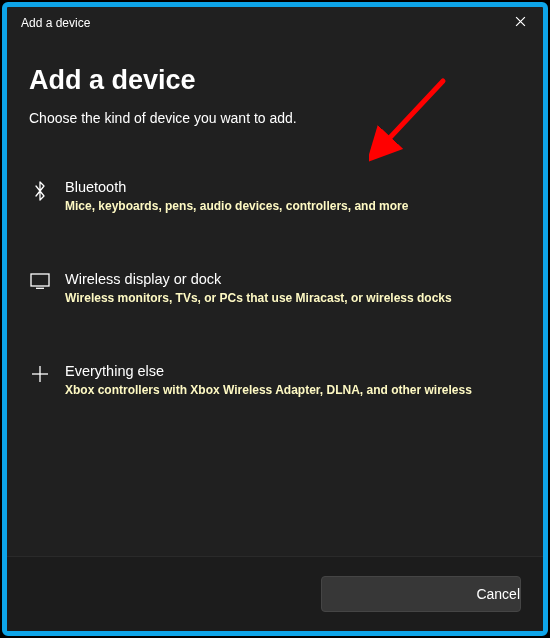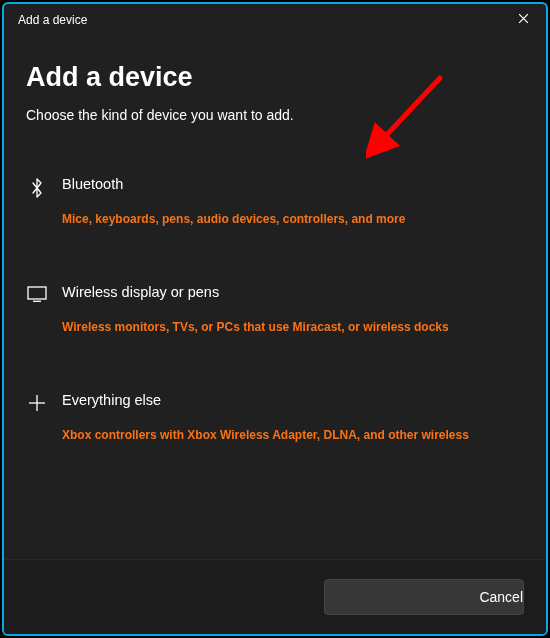--- a/index.html
+++ b/index.html
@@ -12,21 +12,21 @@
     overflow: hidden;
     -webkit-font-smoothing: antialiased;
   }
   .window {
     position: relative;
     box-sizing: border-box;
     width: 546px;
     height: 634px;
     margin: 2px;
     background: #202020;
-    border: 2px solid #0ea5e9;
+    border: 5px solid #0ea5e9;
     border-radius: 6px;
     display: flex;
     flex-direction: column;
     overflow: hidden;
   }
   
   .titlebar {
     display: flex;
     align-items: center;
     height: 32px;
@@ -87,23 +87,23 @@
   }
   .option .title {
     font-size: 14.5px;
     font-weight: 400;
     color: #ffffff;
     line-height: 1.3;
   }
   .option .desc {
     font-size: 12px;
     font-weight: 600;
-    color: #f97316;
+    color: #fef9c3;
     line-height: 1.35;
-    margin-top: 17px;
+    margin-top: 1px;
   }
   
   .footer {
     height: 74px;
     background: #1c1c1c;
     border-top: 1px solid #2a2a2a;
     display: flex;
     align-items: center;
     justify-content: flex-end;
     padding: 0 22px;
@@ -165,21 +165,21 @@
       </div>
 
       <div class="option">
         <div class="icon">
           <svg width="20" height="16" viewBox="0 0 20 16" fill="none">
             <rect x="1" y="1" width="18" height="12" stroke="#ffffff" stroke-width="1.3" fill="none"></rect>
             <line x1="6" y1="15.3" x2="14" y2="15.3" stroke="#ffffff" stroke-width="1.3"></line>
           </svg>
         </div>
         <div class="texts">
-          <div class="title">Wireless display or pens</div>
+          <div class="title">Wireless display or dock</div>
           <div class="desc">Wireless monitors, TVs, or PCs that use Miracast, or wireless docks</div>
         </div>
       </div>
 
       <div class="option">
         <div class="icon">
           <svg width="18" height="18" viewBox="0 0 18 18" fill="none">
             <line x1="9" y1="1" x2="9" y2="17" stroke="#ffffff" stroke-width="1.3"></line>
             <line x1="1" y1="9" x2="17" y2="9" stroke="#ffffff" stroke-width="1.3"></line>
           </svg>

